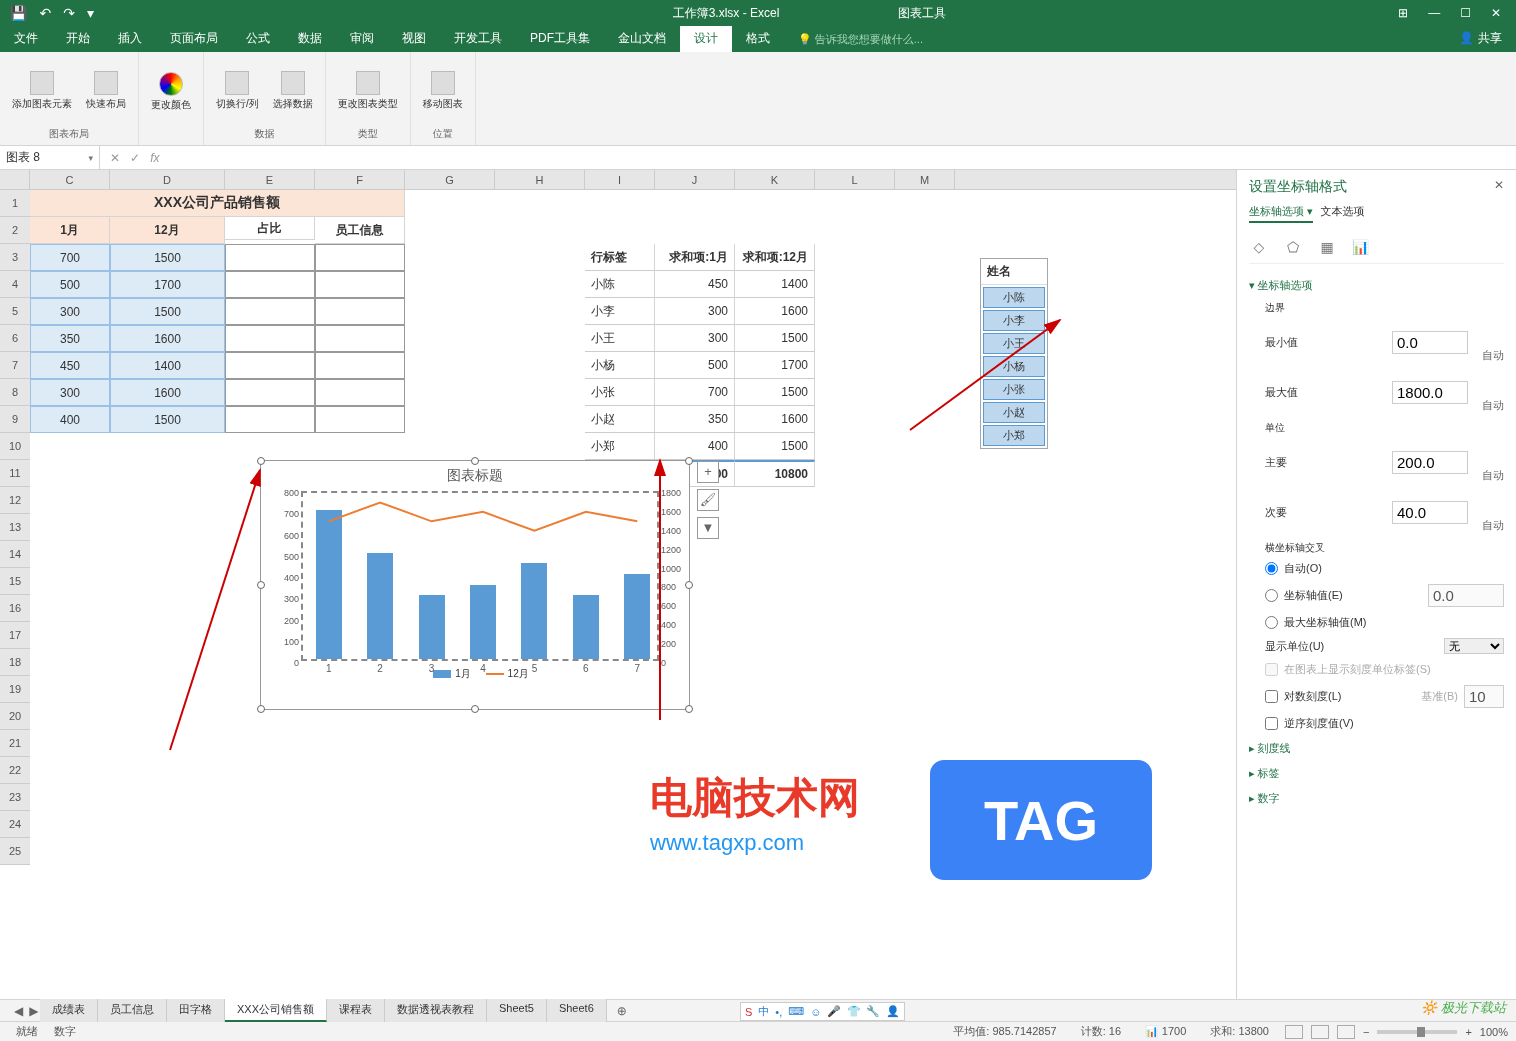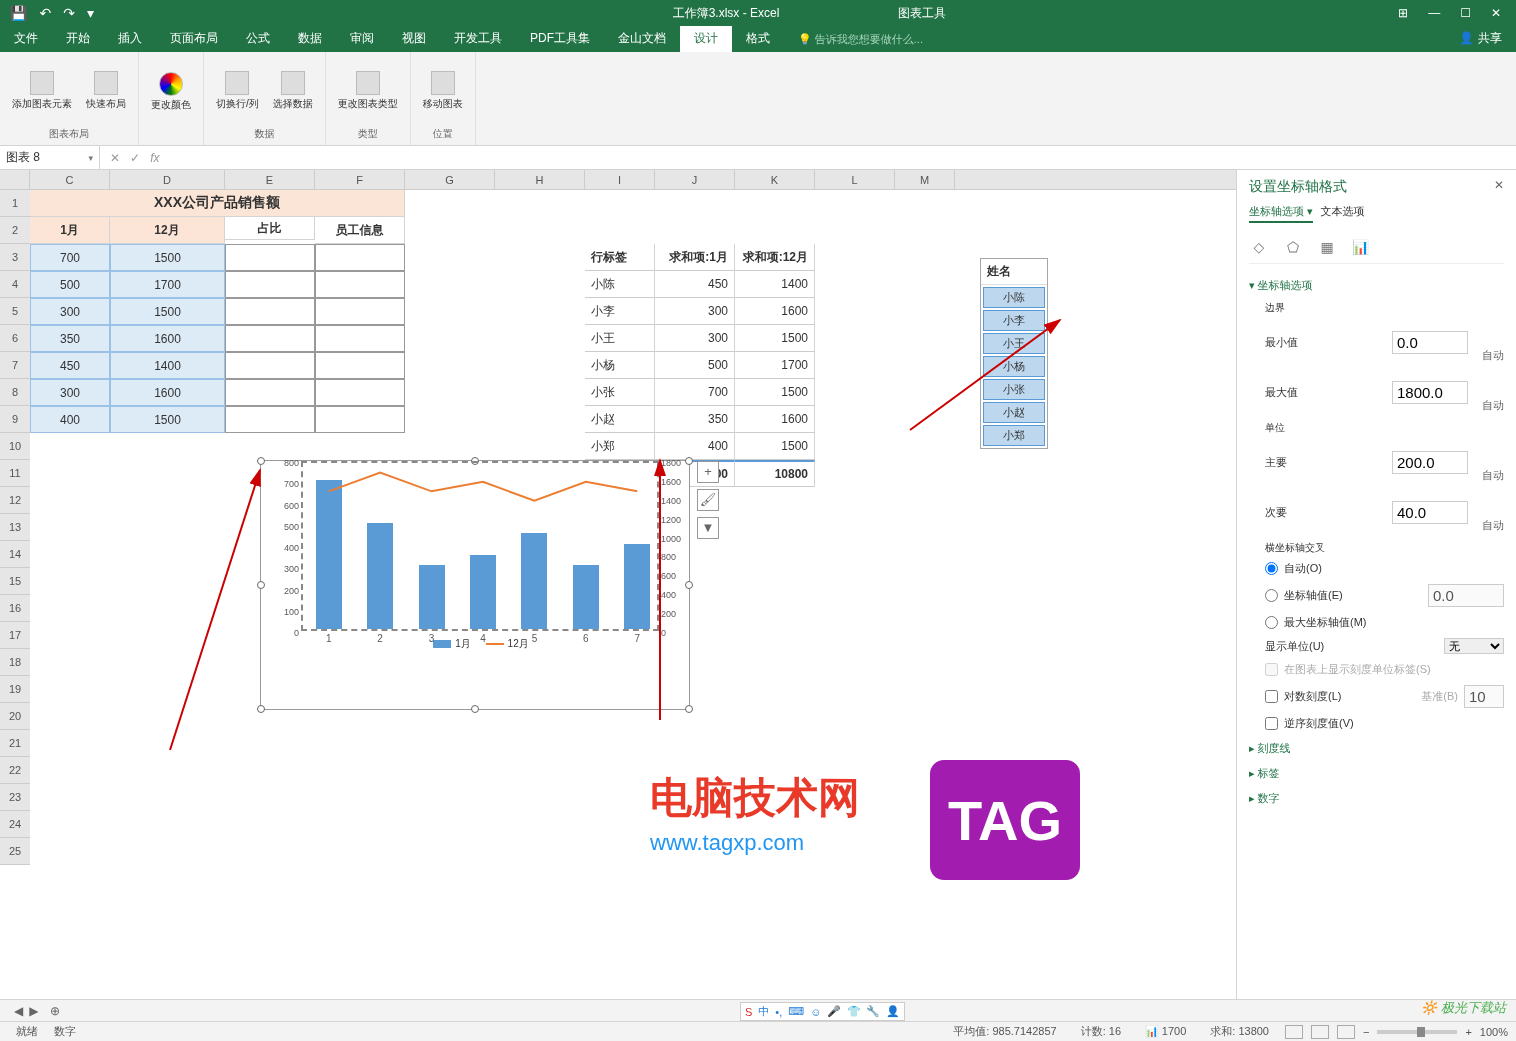--- a/index.html
+++ b/index.html
@@ -73,21 +73,21 @@
 .chart-y-label { position: absolute; right: 100%; font-size: 9px; color: #595959; padding-right: 4px; transform: translateY(-50%); }
 .chart-y2-label { position: absolute; left: 100%; font-size: 9px; color: #595959; padding-left: 4px; transform: translateY(-50%); }
 .chart-x-label { position: absolute; top: 100%; font-size: 10px; color: #595959; transform: translateX(-50%); padding-top: 4px; }
 .chart-legend { text-align: center; padding: 6px; font-size: 10px; }
 .chart-legend .swatch { display: inline-block; width: 18px; height: 8px; vertical-align: middle; margin: 0 4px 0 12px; }
 .chart-side-btn { position: absolute; right: -30px; width: 22px; height: 22px; border: 1px solid #999; background: #fff; text-align: center; line-height: 20px; cursor: pointer; font-size: 13px; color: #666; }
 
 
 .watermark { position: absolute; left: 620px; top: 580px; font-size: 42px; font-weight: bold; color: #e83929; }
 .watermark-url { position: absolute; left: 620px; top: 640px; font-size: 22px; color: #2196F3; }
-.tag-badge { position: absolute; left: 900px; top: 570px; width: 150px; height: 120px; background: #a21caf; border-radius: 14px; color: #fff; font-size: 56px; font-weight: bold; display: flex; align-items: center; justify-content: center; }
+.tag-badge { position: absolute; left: 900px; top: 570px; width: 222px; height: 120px; background: #3b82f6; border-radius: 14px; color: #fff; font-size: 56px; font-weight: bold; display: flex; align-items: center; justify-content: center; }
 .bottom-watermark { position: absolute; right: 10px; bottom: 24px; font-size: 13px; color: #4caf50; font-style: italic; }
 
 
 .arrow-svg { position: absolute; pointer-events: none; }
 
 
 .format-pane { width: 280px; background: #fff; border-left: 1px solid #d4d4d4; padding: 8px 12px; overflow-y: auto; }
 .format-pane h3 { font-size: 14px; color: #217346; font-weight: normal; margin-bottom: 6px; }
 .format-pane-close { float: right; cursor: pointer; color: #666; }
 .format-tabs { display: flex; gap: 8px; font-size: 11px; margin-bottom: 8px; }
@@ -369,20 +369,21 @@
           <div class="chart-handle" style="right:-4px;bottom:-4px"></div>
           <div class="chart-handle" style="left:50%;top:-4px;margin-left:-4px"></div>
           <div class="chart-handle" style="left:50%;bottom:-4px;margin-left:-4px"></div>
           <div class="chart-handle" style="left:-4px;top:50%;margin-top:-4px"></div>
           <div class="chart-handle" style="right:-4px;top:50%;margin-top:-4px"></div>
 
           <div class="chart-side-btn" style="top:0">+</div>
           <div class="chart-side-btn" style="top:28px">🖌</div>
           <div class="chart-side-btn" style="top:56px">▼</div>
 
+          <div class="chart-title">图表标题</div>
           <div class="chart-plot" id="chartplot">
               <div class="chart-y-label" style="top: 170px;">0</div>
               <div class="chart-y-label" style="top: 148.75px;">100</div>
               <div class="chart-y-label" style="top: 127.5px;">200</div>
               <div class="chart-y-label" style="top: 106.25px;">300</div>
               <div class="chart-y-label" style="top: 85px;">400</div>
               <div class="chart-y-label" style="top: 63.75px;">500</div>
               <div class="chart-y-label" style="top: 42.5px;">600</div>
               <div class="chart-y-label" style="top: 21.25px;">700</div>
               <div class="chart-y-label" style="top: 0px;">800</div>
@@ -516,20 +517,30 @@
     <div class="format-section-title">标签</div>
     <div class="format-section-title">数字</div>
   </div>
 </div>
 
 <div class="sheet-tabs">
   <div class="nav">
     <span>◀</span>
     <span>▶</span>
   </div>
+  <div id="sheettabs" style="display:flex">
+      <div class="sheet-tab">成绩表</div>
+      <div class="sheet-tab">员工信息</div>
+      <div class="sheet-tab">田字格</div>
+      <div class="sheet-tab active">XXX公司销售额</div>
+      <div class="sheet-tab">课程表</div>
+      <div class="sheet-tab">数据透视表教程</div>
+      <div class="sheet-tab">Sheet5</div>
+      <div class="sheet-tab">Sheet6</div>
+    </div>
   <span class="sheet-add">⊕</span>
 </div>
 
 <div class="status-bar">
   <span class="seg">就绪</span>
   <span class="seg">数字</span>
   <div class="right">
     <span class="seg">平均值: 985.7142857</span>
     <span class="seg">计数: 16</span>
     <span class="seg">📊 <span>1700</span></span>

